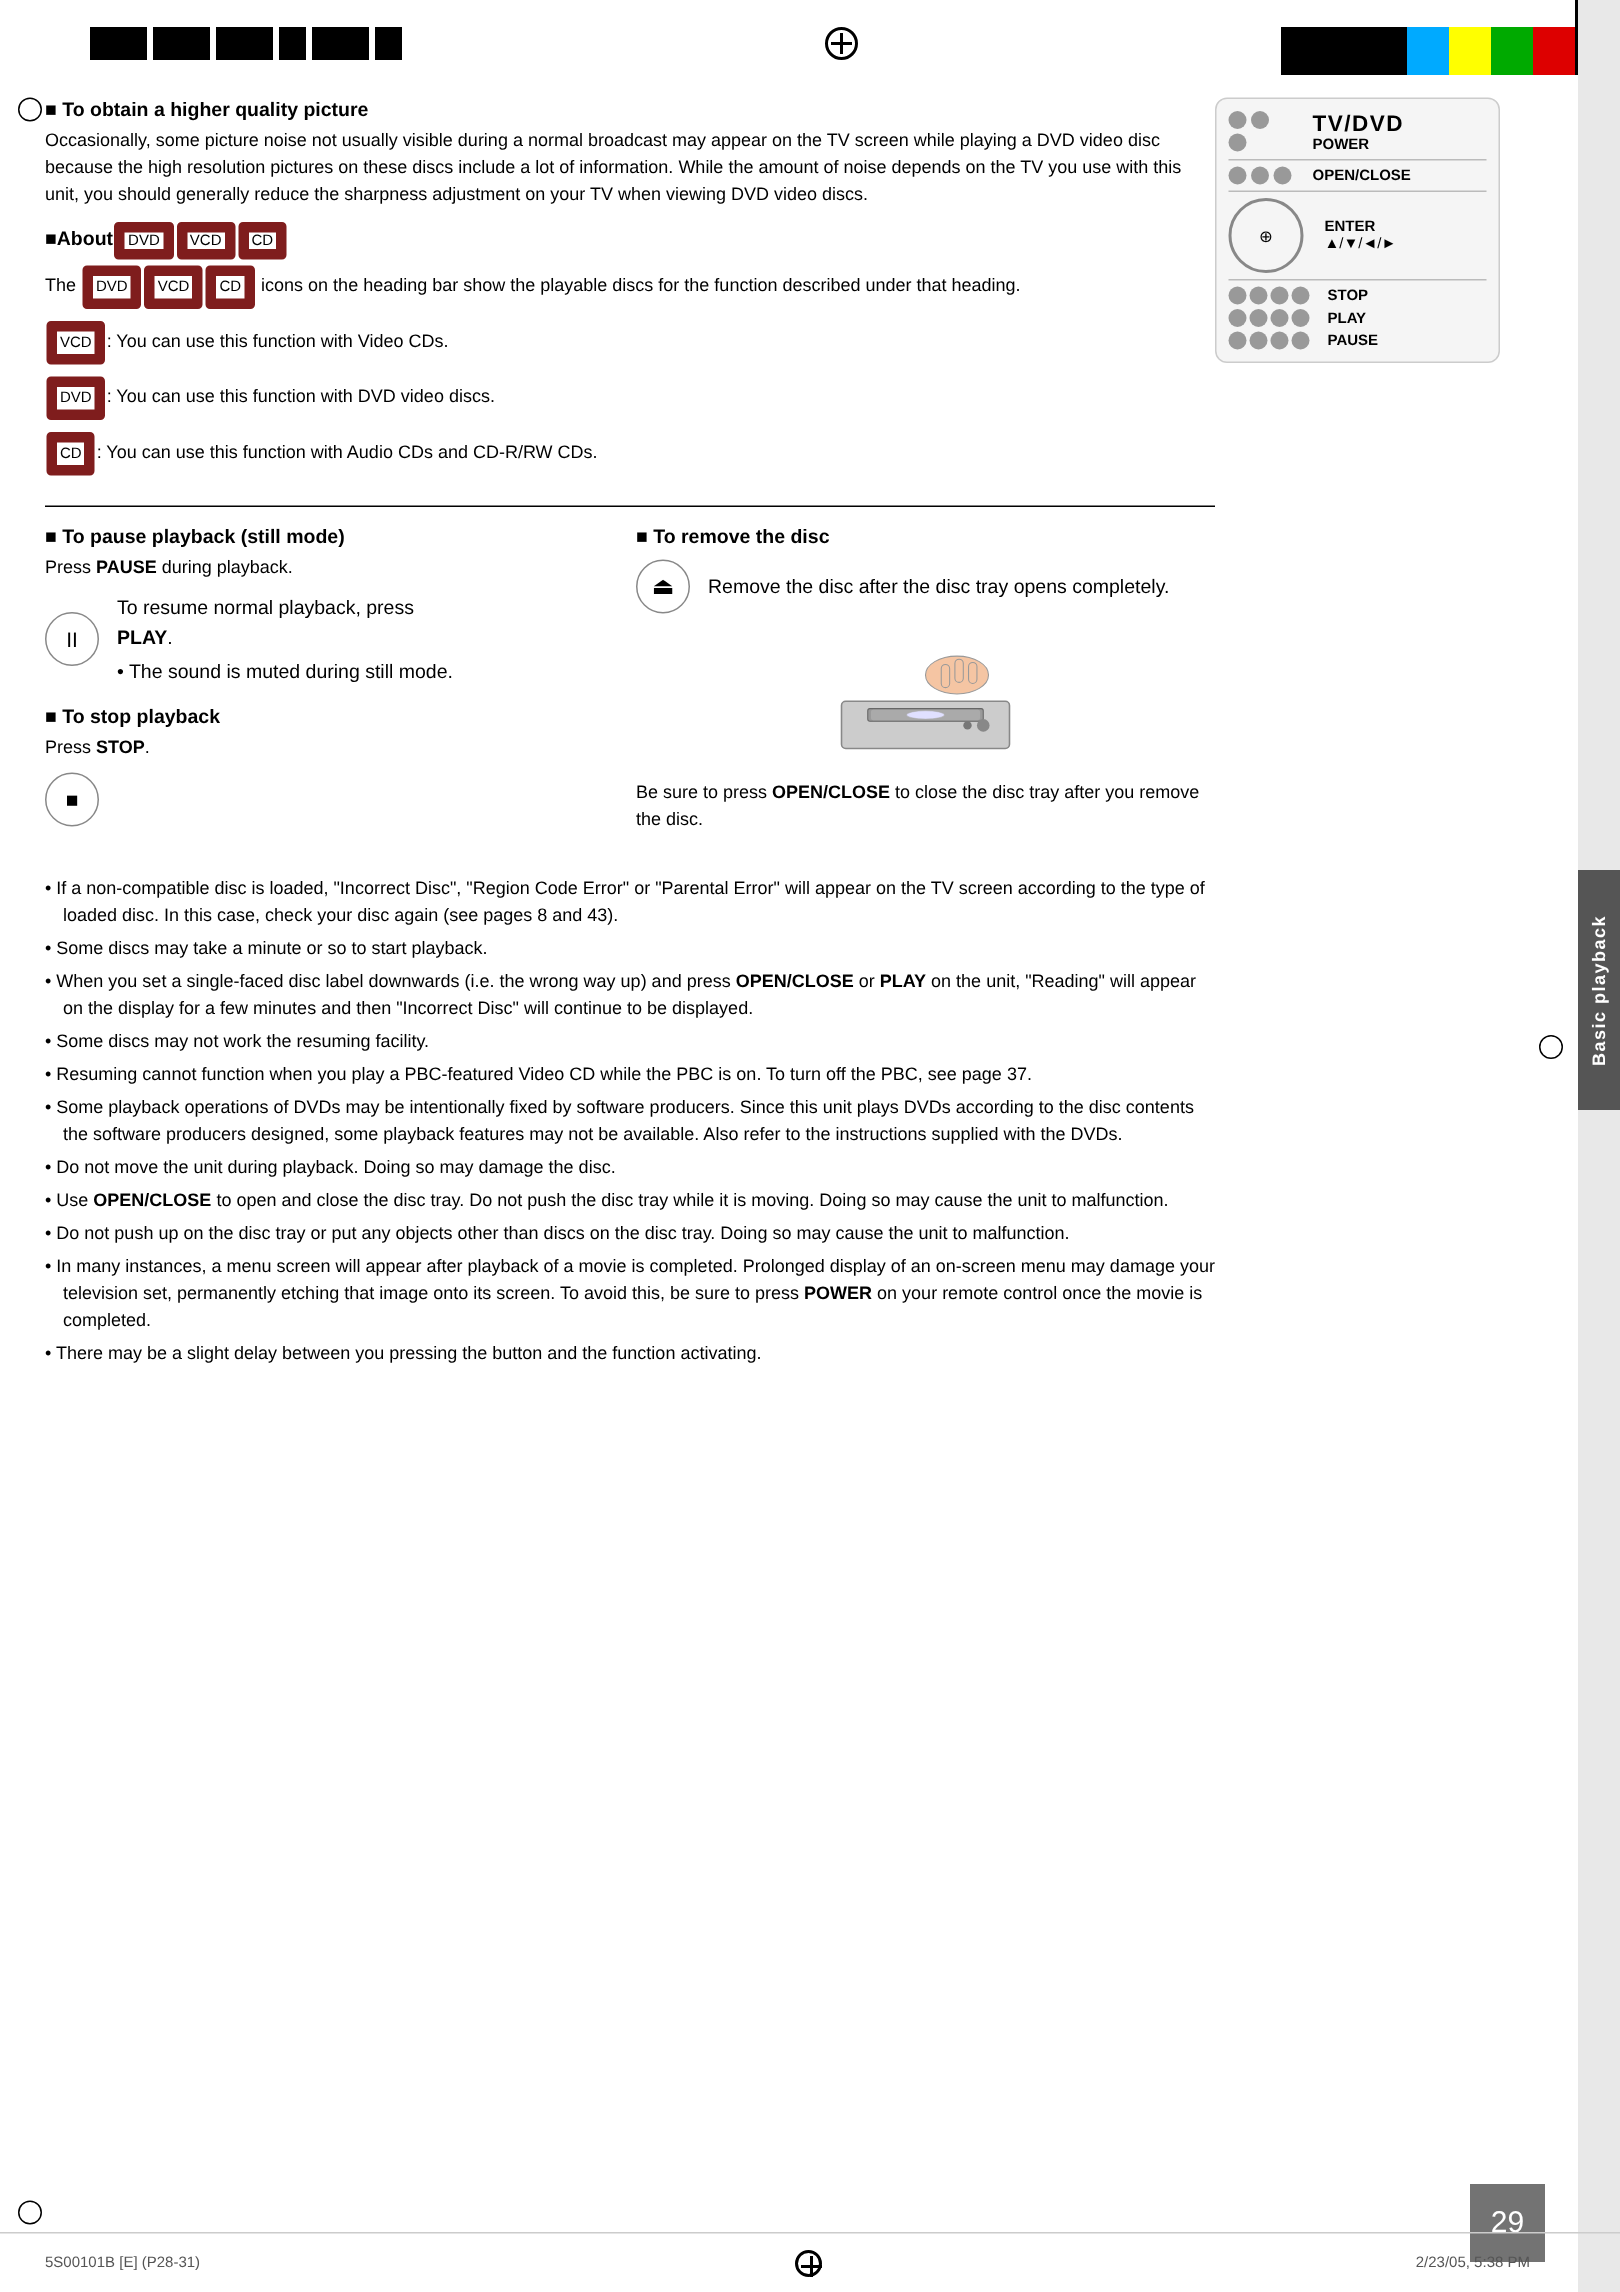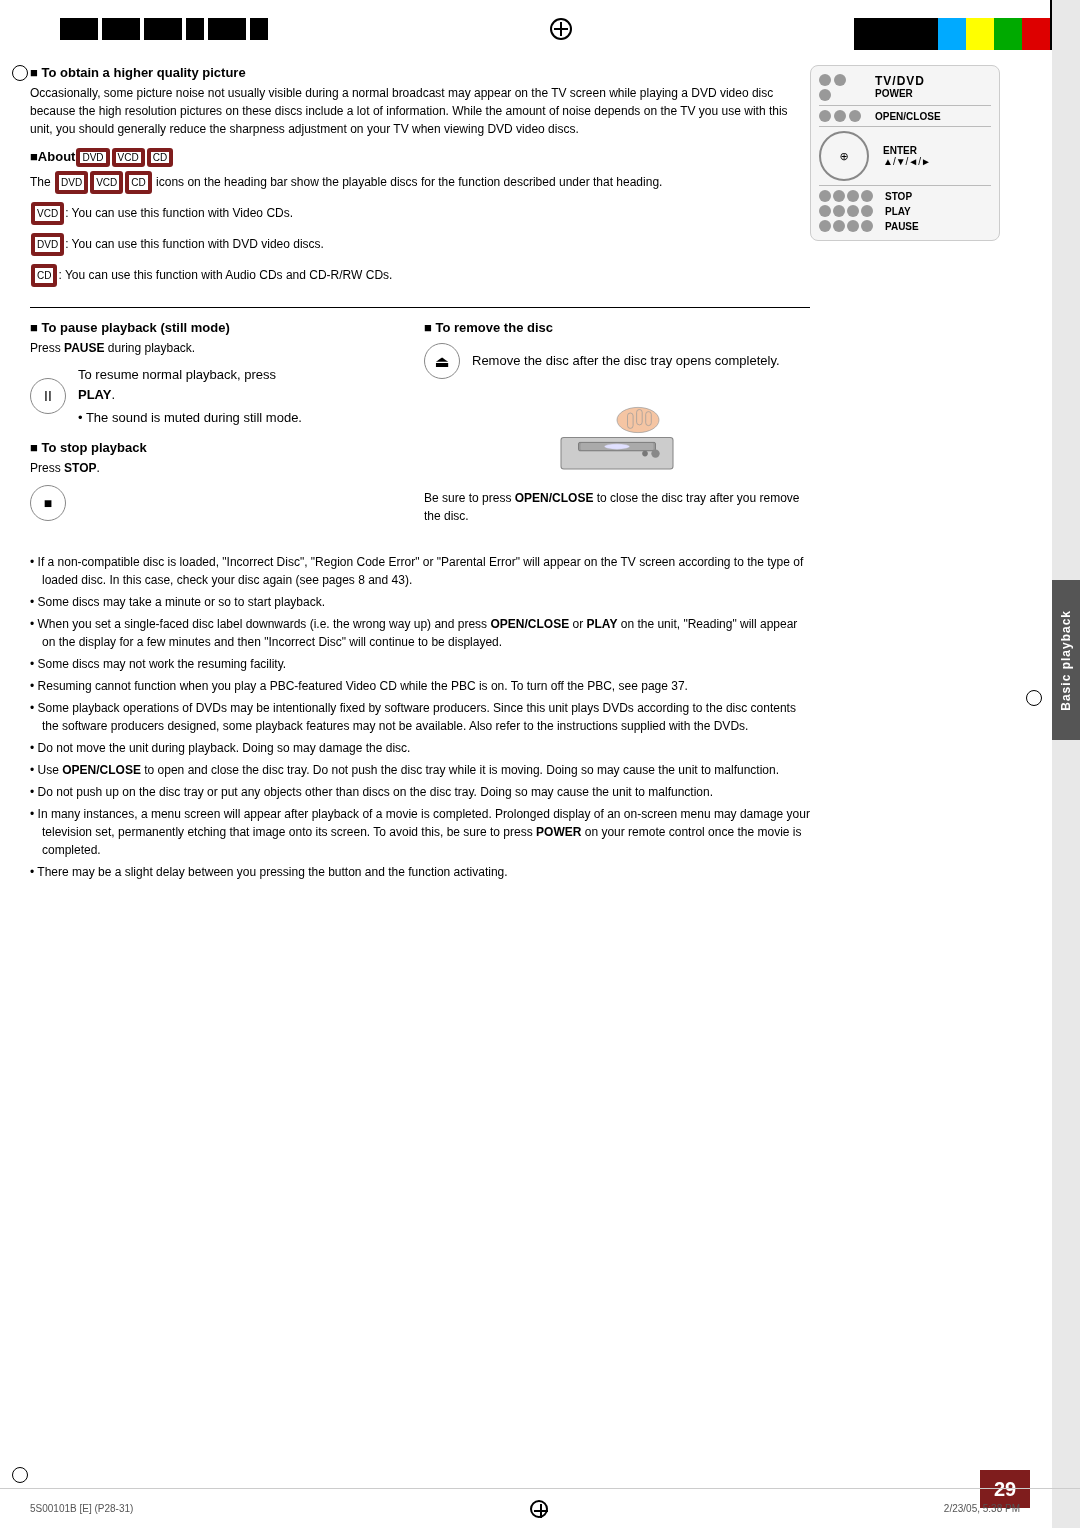--- a/index.html
+++ b/index.html
@@ -134,28 +134,28 @@
       font-size: 10px;
       color: #555;
     }
 
     
     .page-number-box {
       position: absolute;
       bottom: 20px;
       right: 50px;
       width: 50px;
-      height: 38px;
-      background: #7f1d1d;
+      height: 52px;
+      background: #737373;
       color: #fff;
       display: flex;
       align-items: center;
       justify-content: center;
       font-size: 20px;
-      font-weight: bold;
+      font-weight: normal;
     }
 
     
     .main-content {
       position: absolute;
       top: 55px;
       left: 30px;
       width: 980px;
     }
 
@@ -181,21 +181,21 @@
     .section-heading::before {
       content: '■ ';
     }
     .body-text {
       font-size: 12px;
       line-height: 1.5;
       margin-bottom: 8px;
     }
     .disc-label {
       display: inline-block;
-      border: 4px solid #7f1d1d;
+      border: 7px solid #7f1d1d;
       border-radius: 3px;
       font-size: 10px;
       padding: 0 2px;
       margin: 0 1px;
     }
 
     
     .main-divider {
       border: none;
       border-top: 1px solid #000;
@@ -398,21 +398,21 @@
             <div class="rbtn-group">
               <div class="rbtn"></div>
               <div class="rbtn"></div>
               <div class="rbtn empty"></div>
               <div class="rbtn"></div>
               <div class="rbtn empty"></div>
               <div class="rbtn empty"></div>
             </div>
           </div>
           <div>
-            <div style="font-size:12px; font-weight:bold; letter-spacing:1px;">TV/DVD</div>
+            <div style="font-size:15px; font-weight:bold; letter-spacing:1px;">TV/DVD</div>
             <div style="font-size:10px; font-weight:bold;">POWER</div>
           </div>
         </div>
         <hr class="rline">
 
         <div style="display:flex; align-items:center; margin-bottom:4px;">
           <div class="rbtn-group" style="grid-template-columns: repeat(3,12px);">
             <div class="rbtn"></div>
             <div class="rbtn"></div>
             <div class="rbtn"></div>

